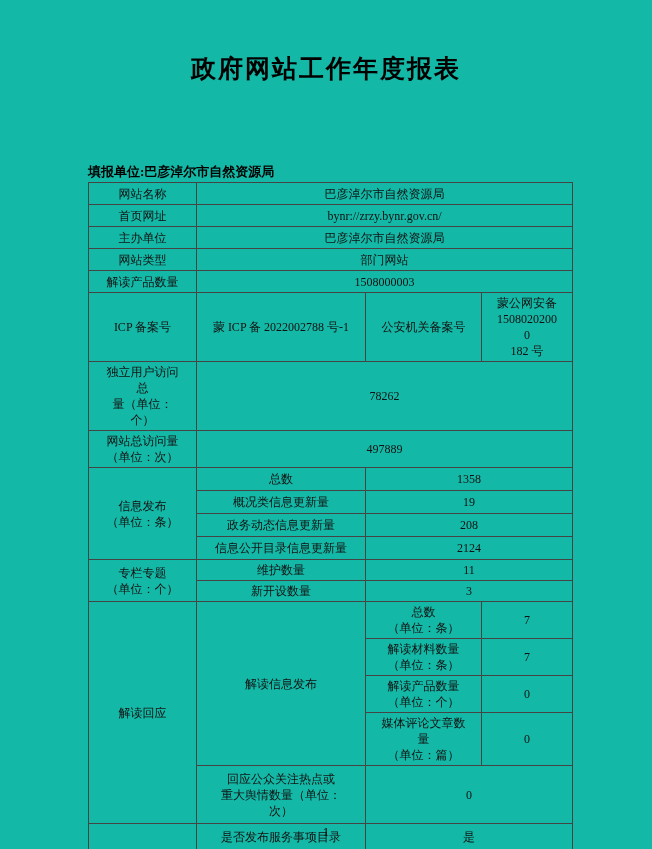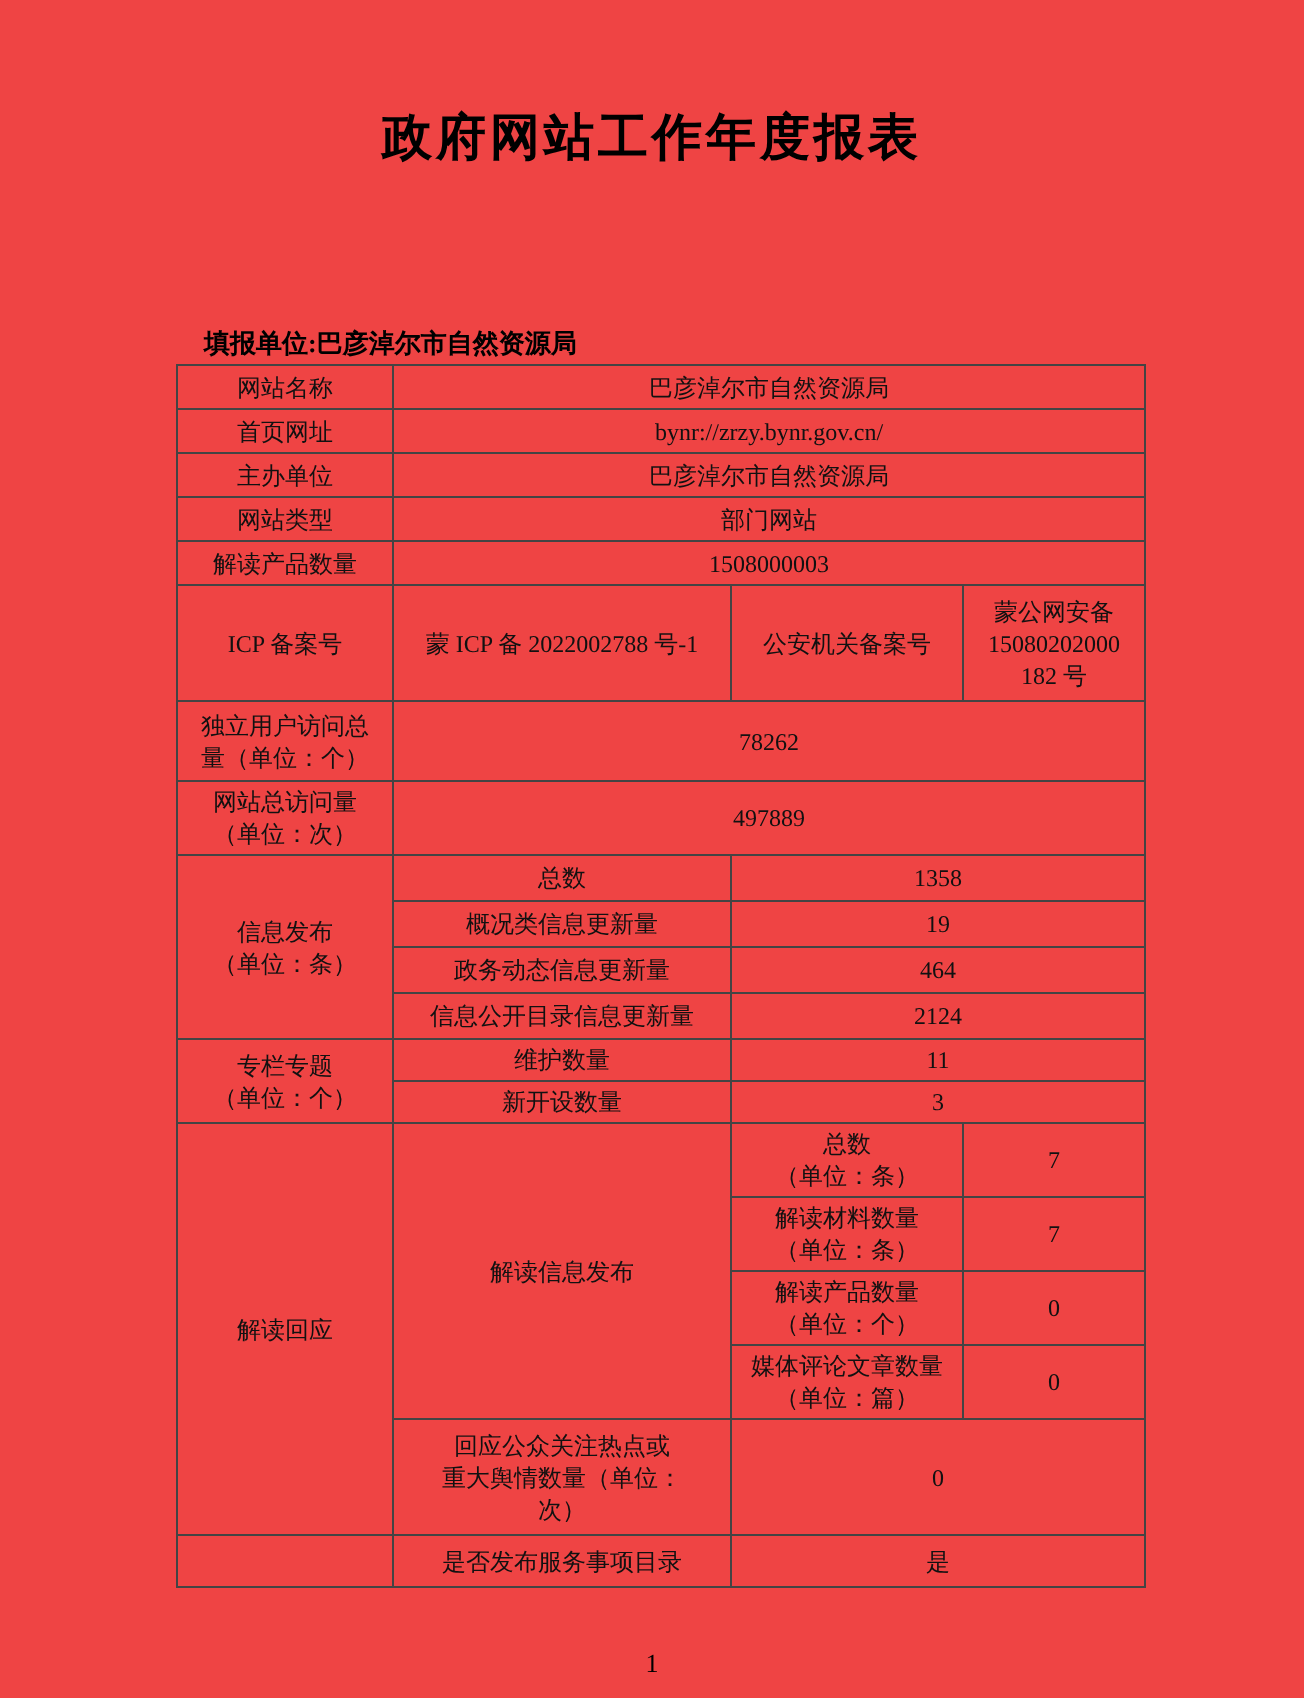--- a/index.html
+++ b/index.html
@@ -4,56 +4,55 @@
 <style>
   * { margin: 0; padding: 0; box-sizing: border-box; }
   html, body { background: #ffffff; }
   body {
     width: 652px; height: 849px;
     font-family: "Liberation Serif", "DejaVu Serif", serif;
     color: #1a1a1a;
     position: relative;
     overflow: hidden;
   }
-  .page { position: absolute; left: 0; top: 0; width: 652px; height: 849px; background: #ef4444; }
+  .page { position: absolute; left: 0; top: 0; width: 652px; height: 849px; background: #14b8a6; }
 
   .doc-title {
     position: absolute; top: 52px; left: 0; width: 100%;
     text-align: center;
     font-size: 25px; font-weight: bold;
     letter-spacing: 2px;
     color: #000;
   }
   .doc-subtitle {
     position: absolute; top: 102px; left: 0; width: 100%;
     text-align: center;
     font-size: 14px;
     letter-spacing: 1px;
     color: #000;
   }
   .reporting-unit {
     position: absolute; top: 163px; left: 88px;
     font-size: 13px; font-weight: bold;
     color: #000;
-    margin-left: 14px;
   }
 
   table.report {
     position: absolute; left: 88px; top: 182px;
     width: 484px;
     border-collapse: collapse;
     table-layout: fixed;
   }
   table.report td {
     border: 1px solid #444;
     font-size: 12px;
     line-height: 16px;
     text-align: center;
     vertical-align: middle;
-    padding: 2px 3px;
+    padding: 2px 13px;
     white-space: pre-line;
     word-break: break-all;
     color: #111;
   }
   tr.h22 { height: 22px; }
   tr.h58 { height: 58px; }
   tr.h40 { height: 40px; }
   tr.h39 { height: 29px; }
   tr.h23 { height: 23px; }
   tr.h21 { height: 21px; }
@@ -130,21 +129,21 @@
 （单位：条）</td>
       <td>总数</td>
       <td colspan="2">1358</td>
     </tr>
     <tr class="h23">
       <td>概况类信息更新量</td>
       <td colspan="2">19</td>
     </tr>
     <tr class="h23">
       <td>政务动态信息更新量</td>
-      <td colspan="2">464</td>
+      <td colspan="2">208</td>
     </tr>
     <tr class="h23">
       <td>信息公开目录信息更新量</td>
       <td colspan="2">2124</td>
     </tr>
 
     <tr class="h21">
       <td rowspan="2">专栏专题
 （单位：个）</td>
       <td>维护数量</td>

